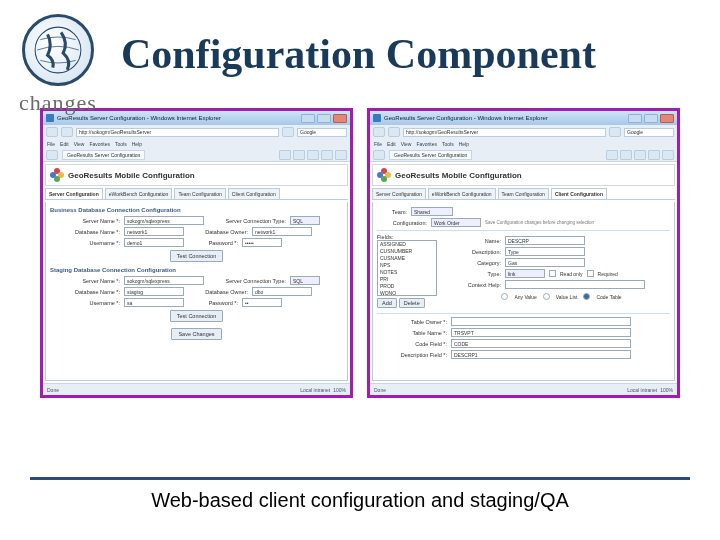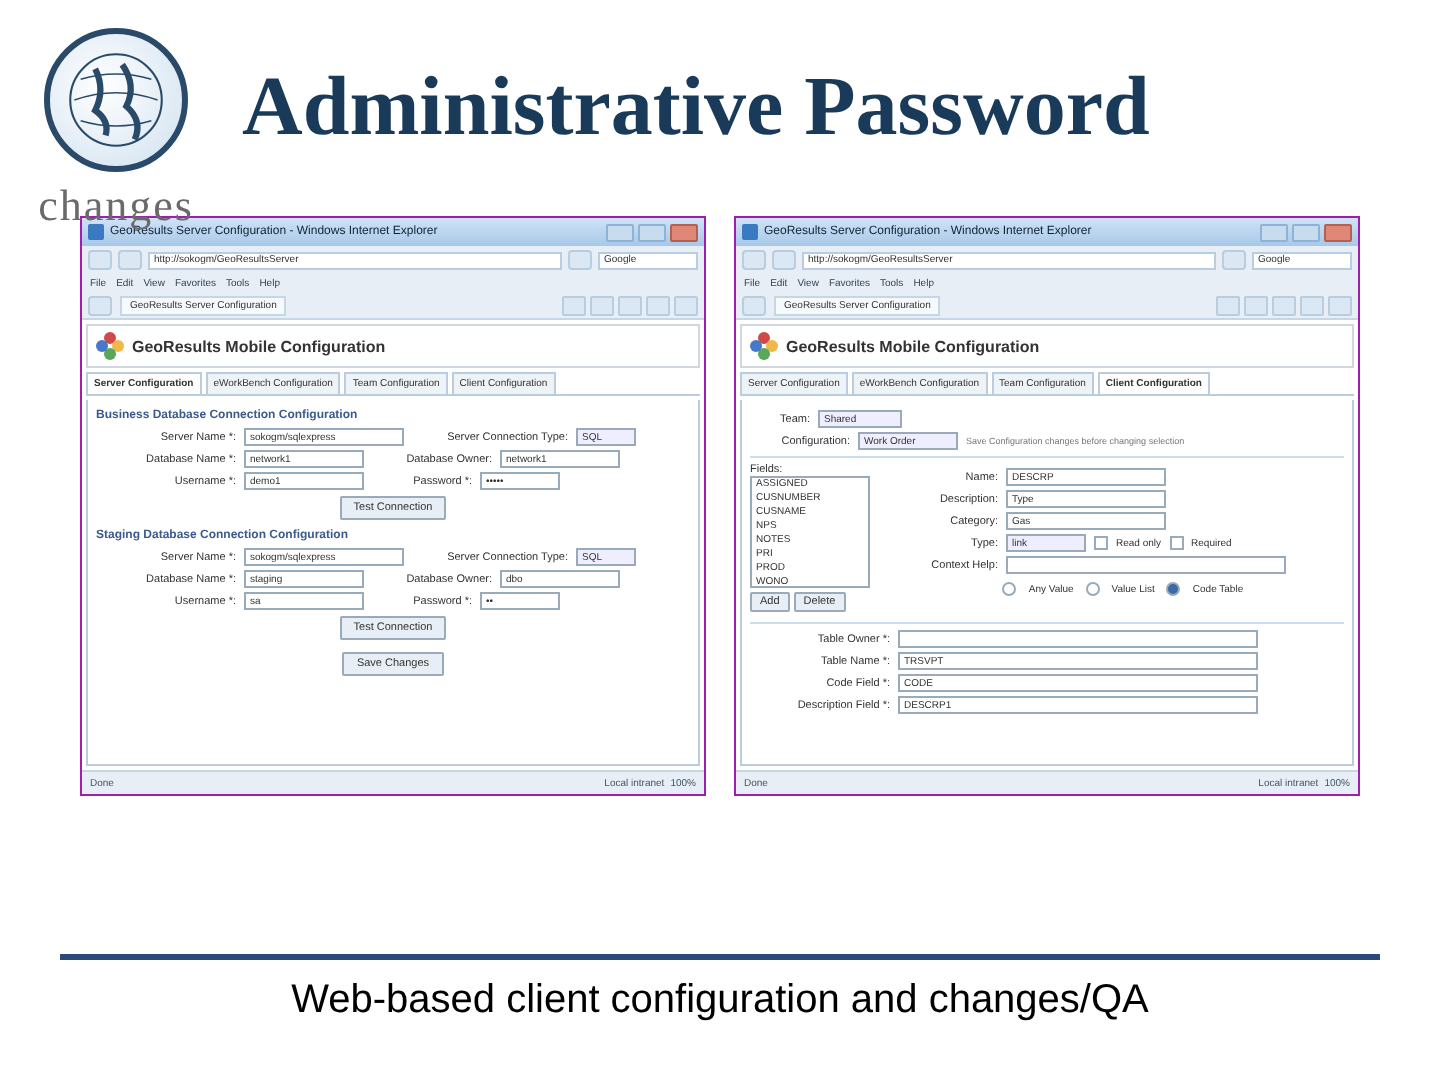--- a/index.html
+++ b/index.html
@@ -4,21 +4,21 @@
 <style>
   * { margin: 0; padding: 0; box-sizing: border-box; }
   body { width: 720px; height: 540px; font-family: Arial, sans-serif; background: #fff; position: relative; }
   .slide { width: 720px; height: 540px; position: relative; padding: 12px 16px; }
   .logo-area { position: absolute; top: 14px; left: 8px; width: 100px; }
   .globe { width: 72px; height: 72px; border: 3px solid #2a4a6a; border-radius: 50%; margin: 0 auto; background: radial-gradient(circle at 40% 40%, #fff, #cfe0ef); display: flex; align-items: center; justify-content: center; }
   .globe svg { width: 52px; height: 52px; }
   .brand { text-align: center; font-family: Georgia, serif; font-size: 22px; color: #6a6a6a; margin-top: 4px; letter-spacing: 1px; }
   .title { font-family: "Times New Roman", serif; font-size: 42px; font-weight: bold; color: #1a3a5a; margin-left: 105px; margin-top: 18px; }
   .shots { display: flex; gap: 14px; margin: 30px 24px 0 24px; }
-  .ie { width: 326px; height: 290px; border: 1px solid #a21caf; background: #eef3f8; font-size: 6px; color: #333; display: flex; flex-direction: column; }
+  .ie { width: 326px; height: 290px; border: 3px solid #a21caf; background: #eef3f8; font-size: 6px; color: #333; display: flex; flex-direction: column; }
   .ie-titlebar { background: linear-gradient(#cfe3f7,#a8c8e8); height: 14px; display: flex; align-items: center; padding: 0 3px; justify-content: space-between; }
   .ie-titlebar .ticon { width: 8px; height: 8px; background: #3a7ac0; border-radius: 1px; margin-right: 3px; }
   .ie-titlebar .ttxt { flex: 1; color: #123; font-size: 6px; }
   .winbtns { display: flex; gap: 2px; }
   .winbtn { width: 14px; height: 9px; background: #c8dcef; border: 1px solid #8fb3d6; border-radius: 1px; }
   .winbtn.close { background: #e08878; border-color: #b86050; }
   .ie-nav { background: #e8eef5; height: 14px; display: flex; align-items: center; gap: 3px; padding: 0 3px; }
   .navbtn { width: 12px; height: 10px; background: #dbe7f2; border: 1px solid #b8cde0; border-radius: 2px; }
   .addr { flex: 1; height: 9px; background: #fff; border: 1px solid #b8cde0; padding: 0 2px; font-size: 5px; display: flex; align-items: center; }
   .search { width: 50px; height: 9px; background: #fff; border: 1px solid #b8cde0; font-size: 5px; display: flex; align-items: center; padding: 0 2px; }
@@ -65,21 +65,21 @@
     <div class="globe">
       <svg viewBox="0 0 50 50">
           <ellipse cx="25" cy="25" rx="22" ry="22" fill="none" stroke="#2a4a6a" stroke-width="1"></ellipse>
           <path d="M15 10 Q20 20 15 30 Q22 35 20 42 M28 8 Q35 18 30 28 Q38 35 34 44" stroke="#2a4a6a" stroke-width="3" fill="none"></path>
           <path d="M5 25 Q25 18 45 25 M8 15 Q25 10 42 15 M8 35 Q25 40 42 35" stroke="#2a4a6a" stroke-width="0.7" fill="none"></path>
         </svg>
     </div>
     <div class="brand">changes</div>
   </div>
 
-  <div class="title">Administrative Password</div>
+  <div class="title">Configuration Component</div>
 
   <div class="shots">
 
     <div class="ie">
       <div class="ie-titlebar">
         <div class="ticon"></div>
         <div class="ttxt">GeoResults Server Configuration - Windows Internet Explorer</div>
         <div class="winbtns">
           <div class="winbtn"></div>
           <div class="winbtn"></div>
@@ -330,14 +330,14 @@
         <span>Done</span>
         <div class="sb-right">
           <span>Local intranet</span>
           <span>100%</span>
         </div>
       </div>
     </div>
   </div>
 
   <div class="divider"></div>
-  <div class="caption">Web-based client configuration and changes/QA</div>
+  <div class="caption">Web-based client configuration and staging/QA</div>
 </div>
 
 </body></html>

